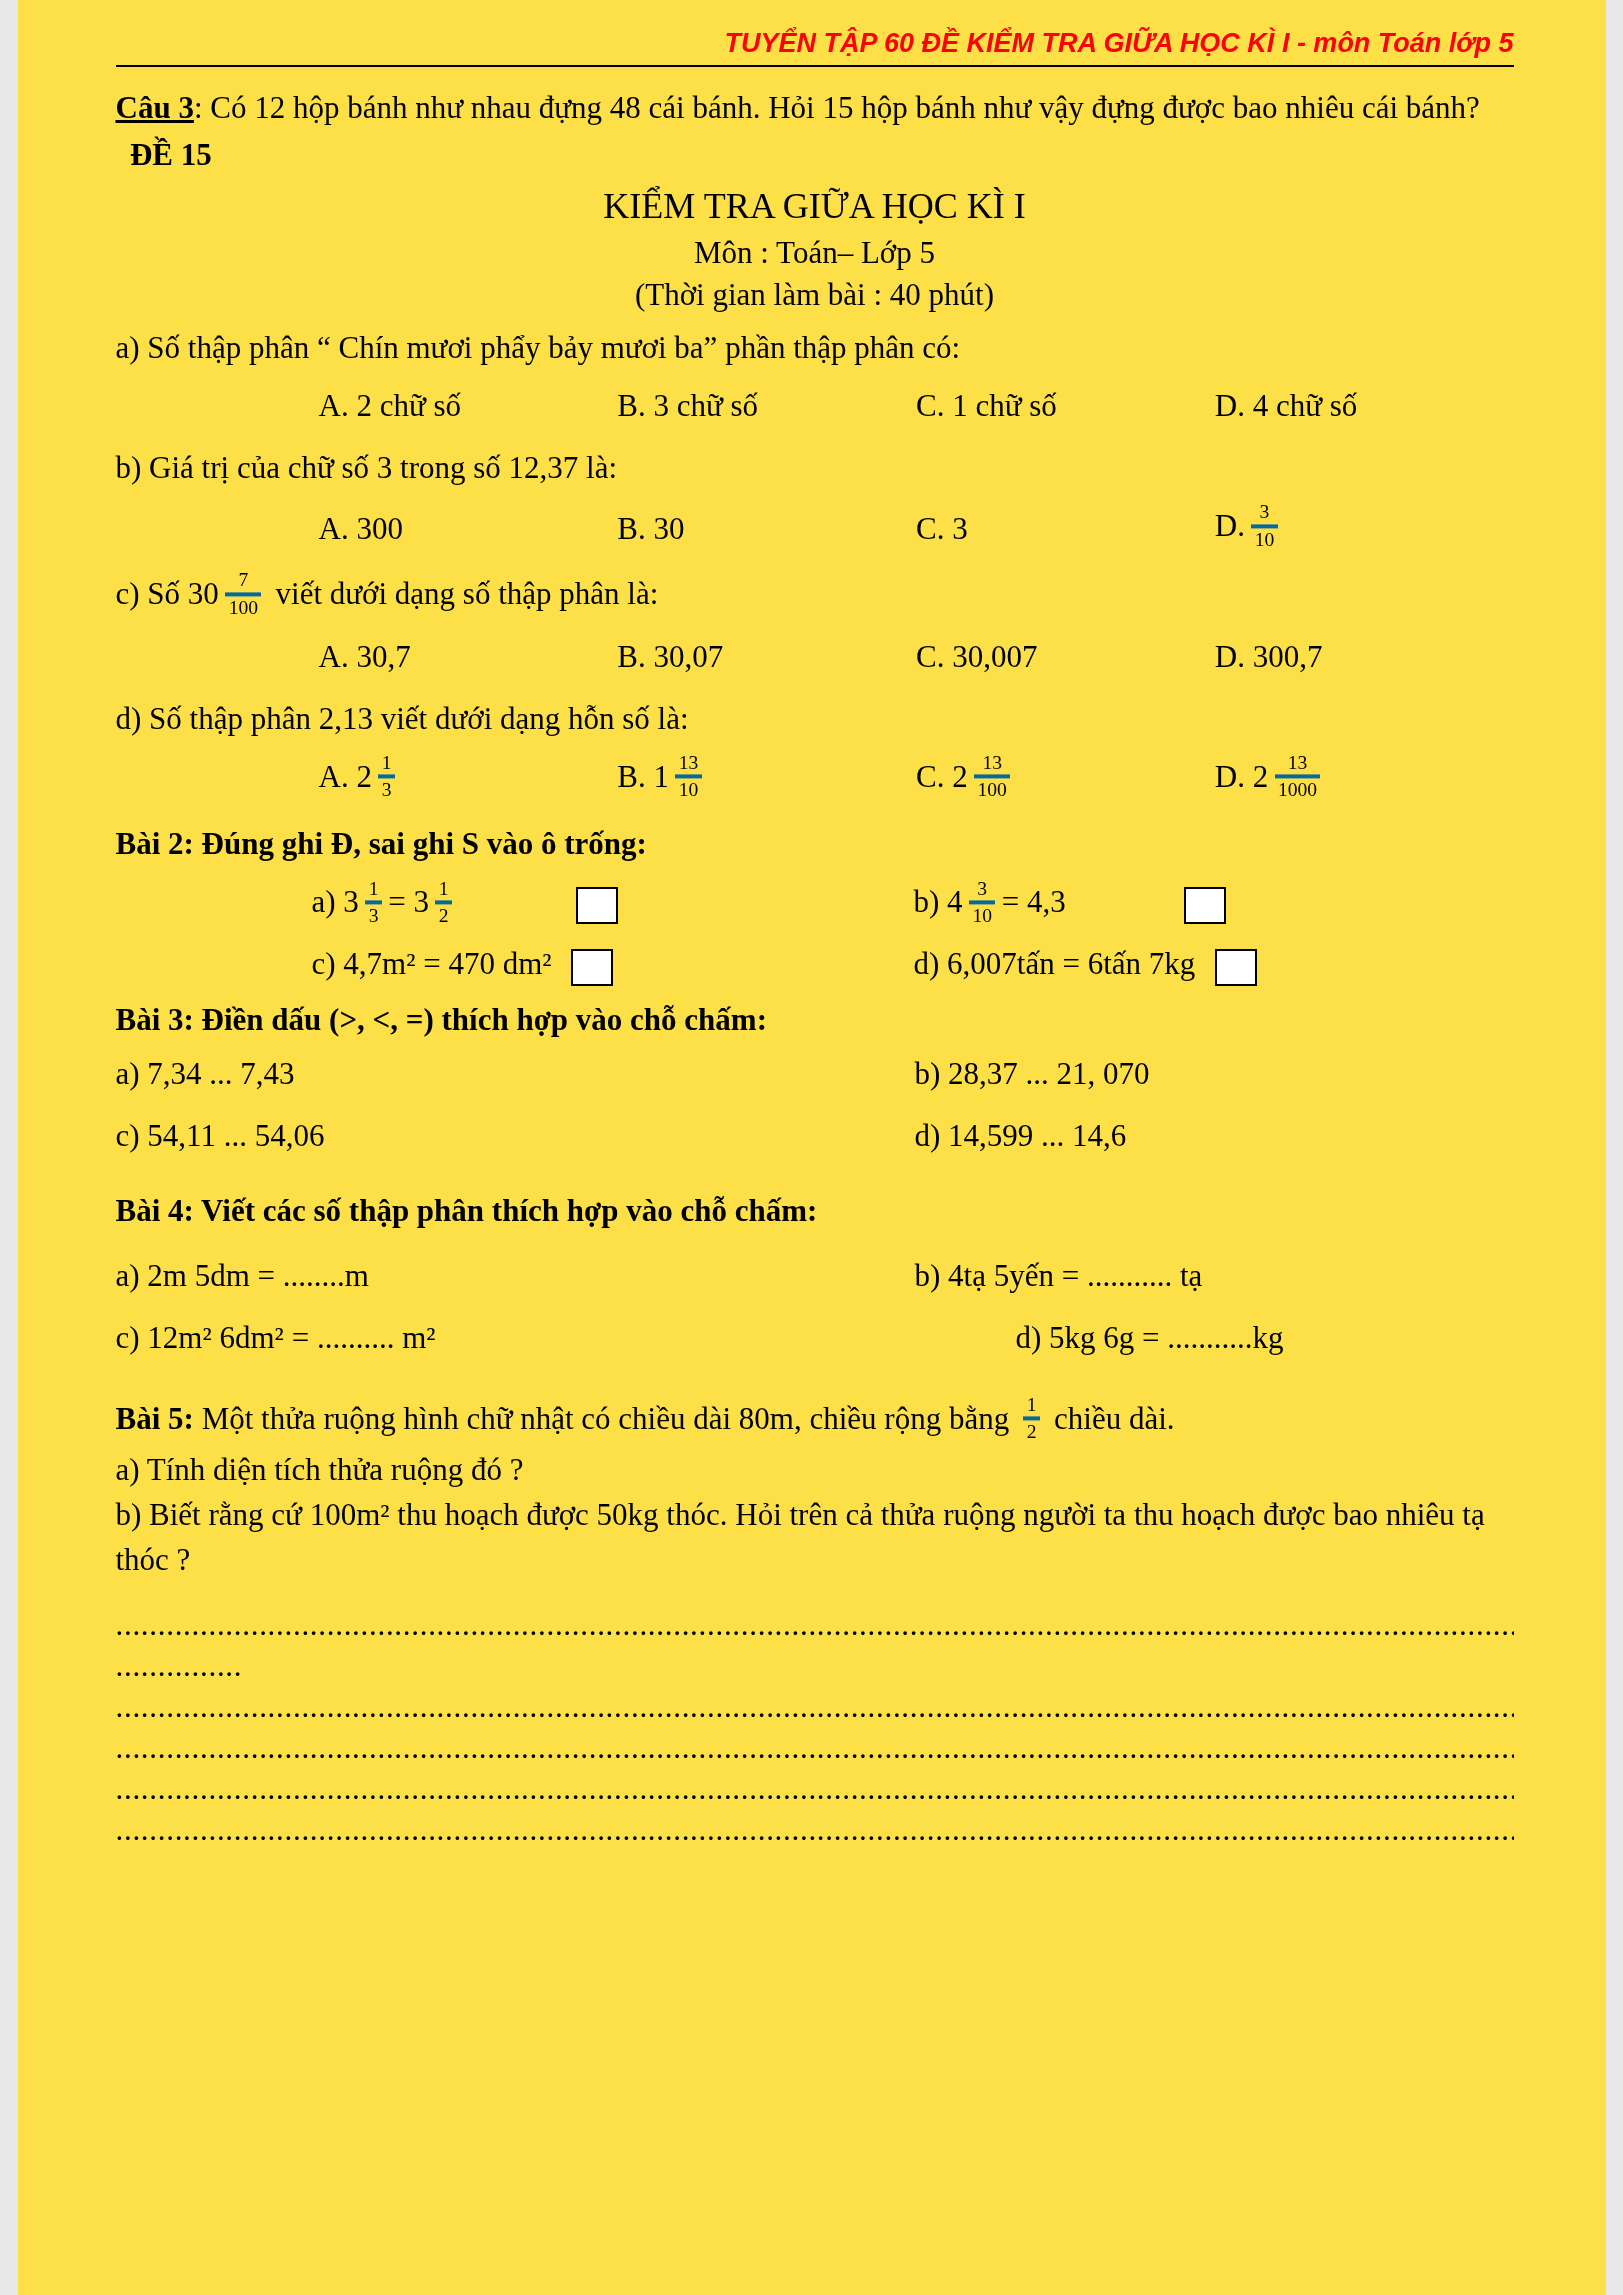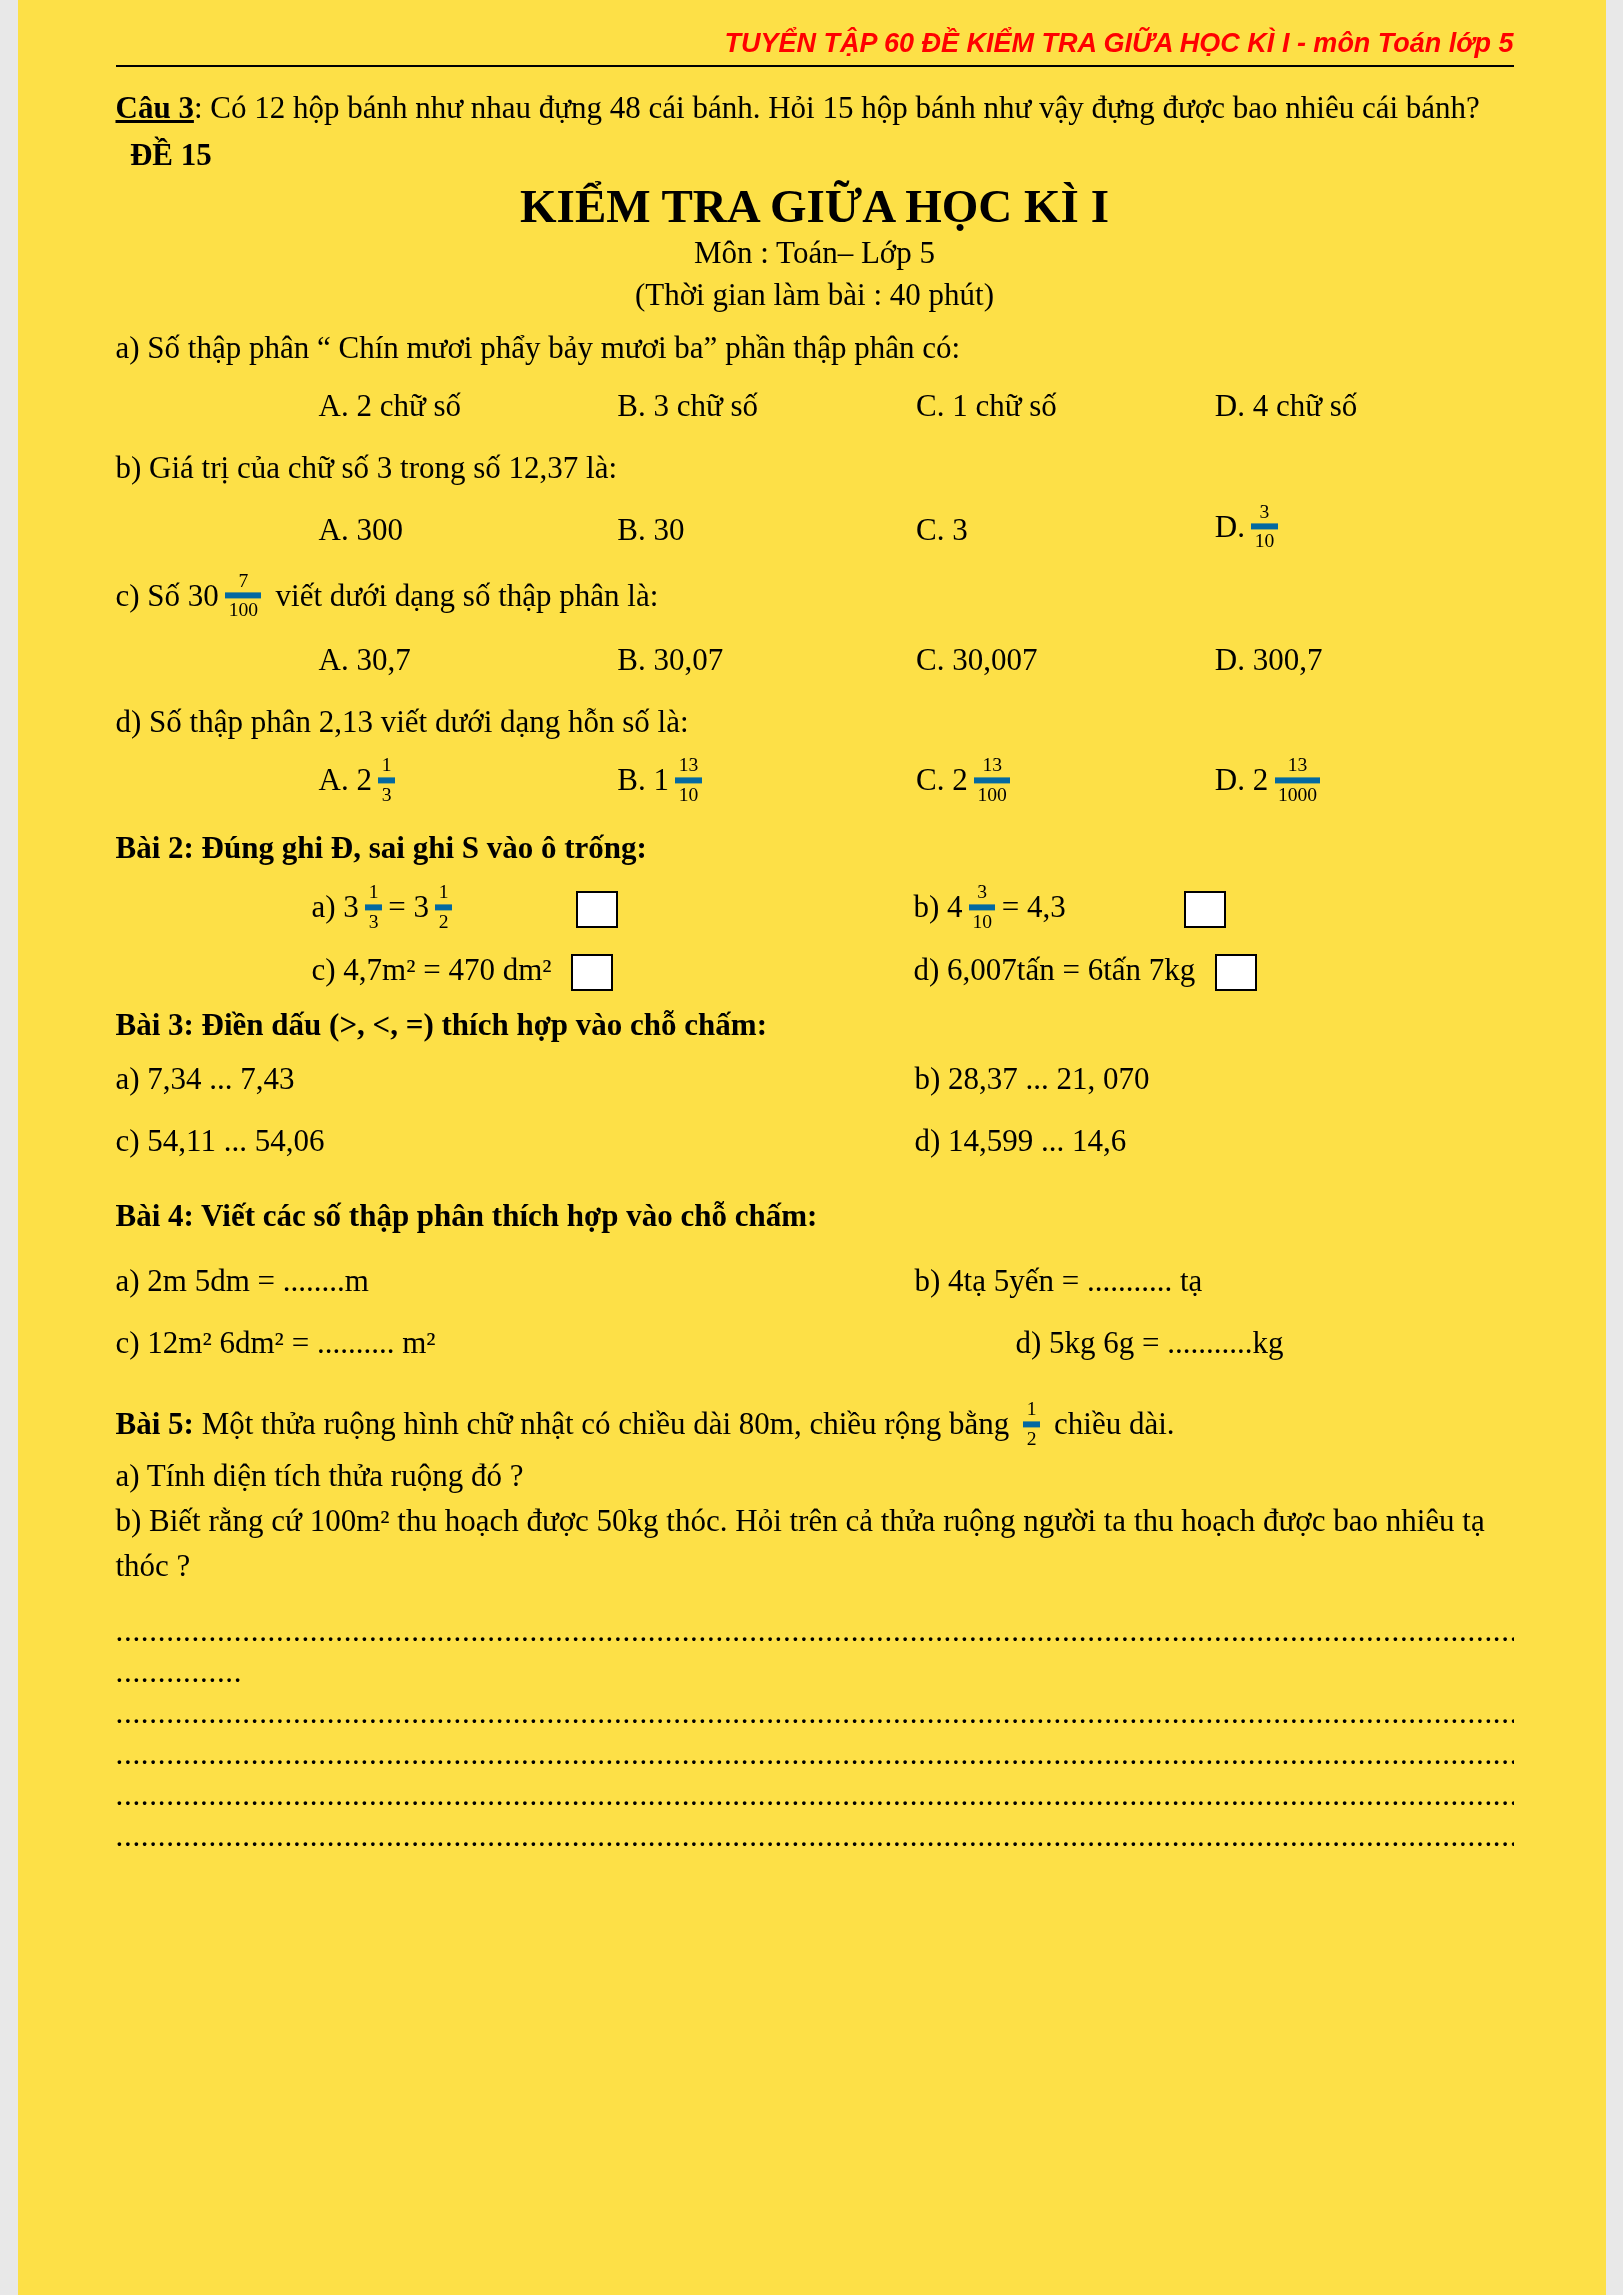--- a/index.html
+++ b/index.html
@@ -25,21 +25,21 @@
     padding-bottom: 6.5px;
   }
   .rule { border: none; border-top: 2.6px solid #000; margin: 0 0 18.3px 0; }
 
   
   .para { line-height: 45px; }
   .bold { font-weight: bold; }
   .underline { text-decoration: underline; }
   .de-label { font-weight: bold; margin-left: 14.4px; line-height: 46px; margin-top: 1.3px; }
   .title-block { text-align: center; margin-top: 3.9px; }
-  .exam-title { font-weight: bold; font-size: 47px; line-height: 51px; }
+  .exam-title { font-weight: normal; font-size: 36px; line-height: 51px; }
   .exam-sub { line-height: 42px; }
 
   .heading { font-weight: bold; line-height: 45px; }
   .mt-xl { margin-top: 73px; }
   .mt-lg { margin-top: 30px; }
   .mt-md { margin-top: 8px; }
   .q { margin-top: 7.9px; line-height: 47px; }
 
   
   .options4 {
@@ -56,21 +56,21 @@
   .frac {
     display: inline-block;
     vertical-align: middle;
     text-align: center;
     font-size: 19.6px;
     line-height: 23.6px;
     margin: 0 6.5px;
     transform: translateY(-2.6px);
   }
   .frac .num { display: block; padding: 0 3.3px; }
-  .frac .den { display: block; border-top: 6px solid #0369a1; padding: 0 3.3px; }
+  .frac .den { display: block; border-top: 4px solid #0369a1; padding: 0 3.3px; }
 
   
   .grid2-indent {
     display: grid;
     grid-template-columns: 602px 1fr;
     padding-left: 196px;
     margin: 10.5px 0;
     line-height: 52px;
     align-items: center;
   }

